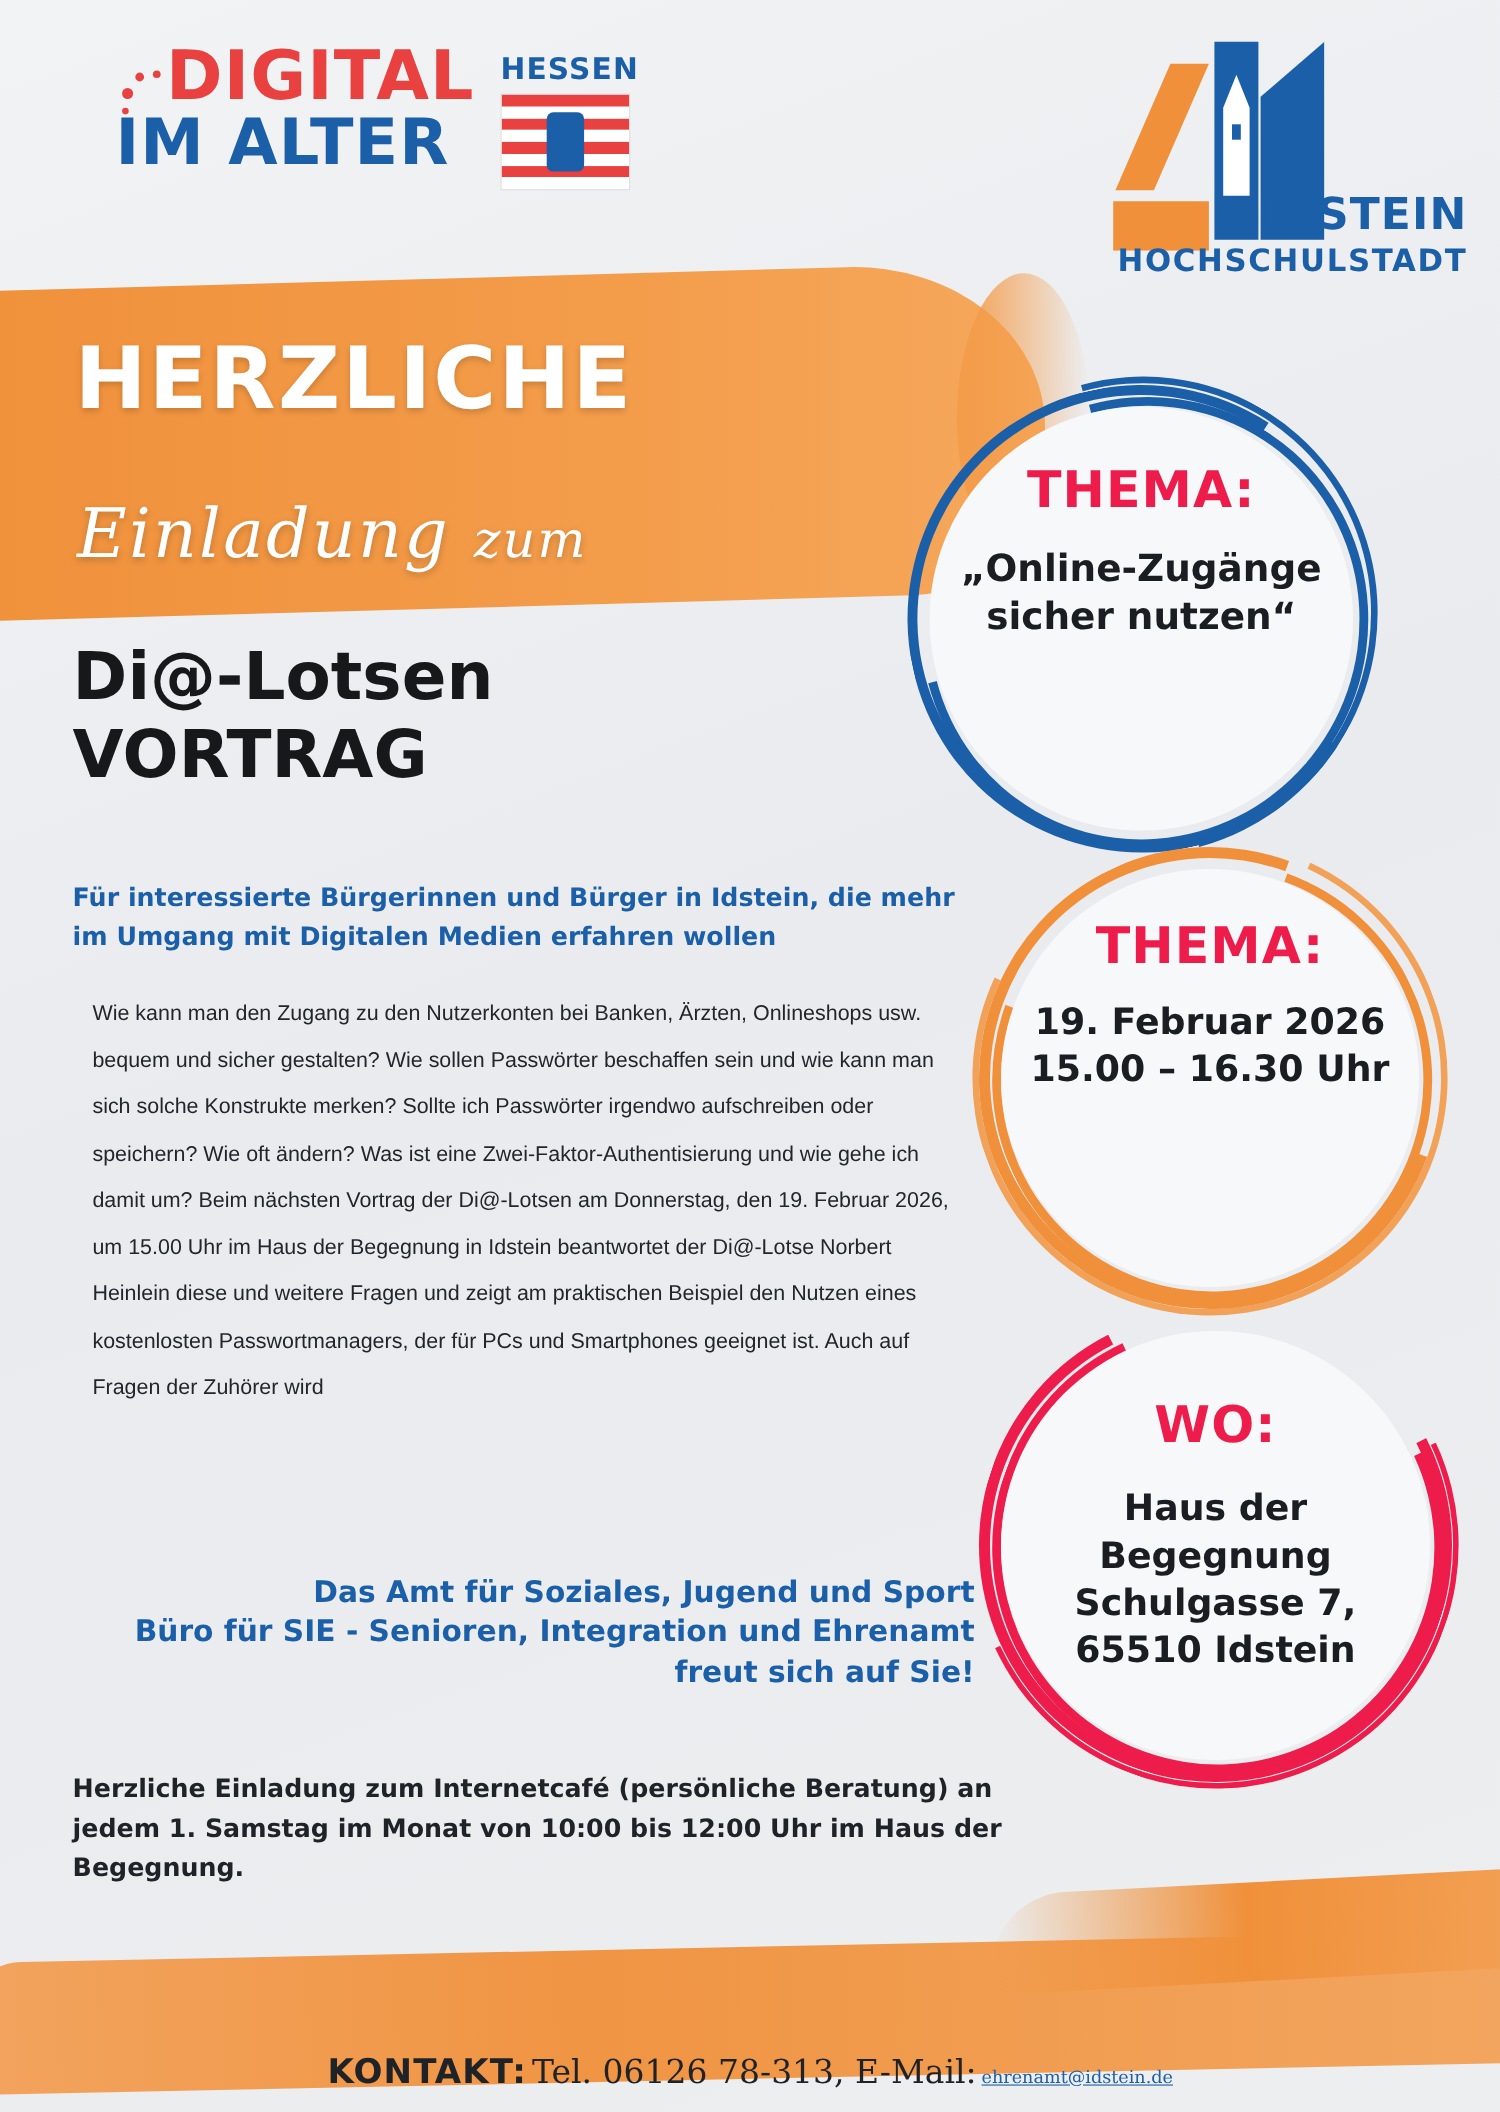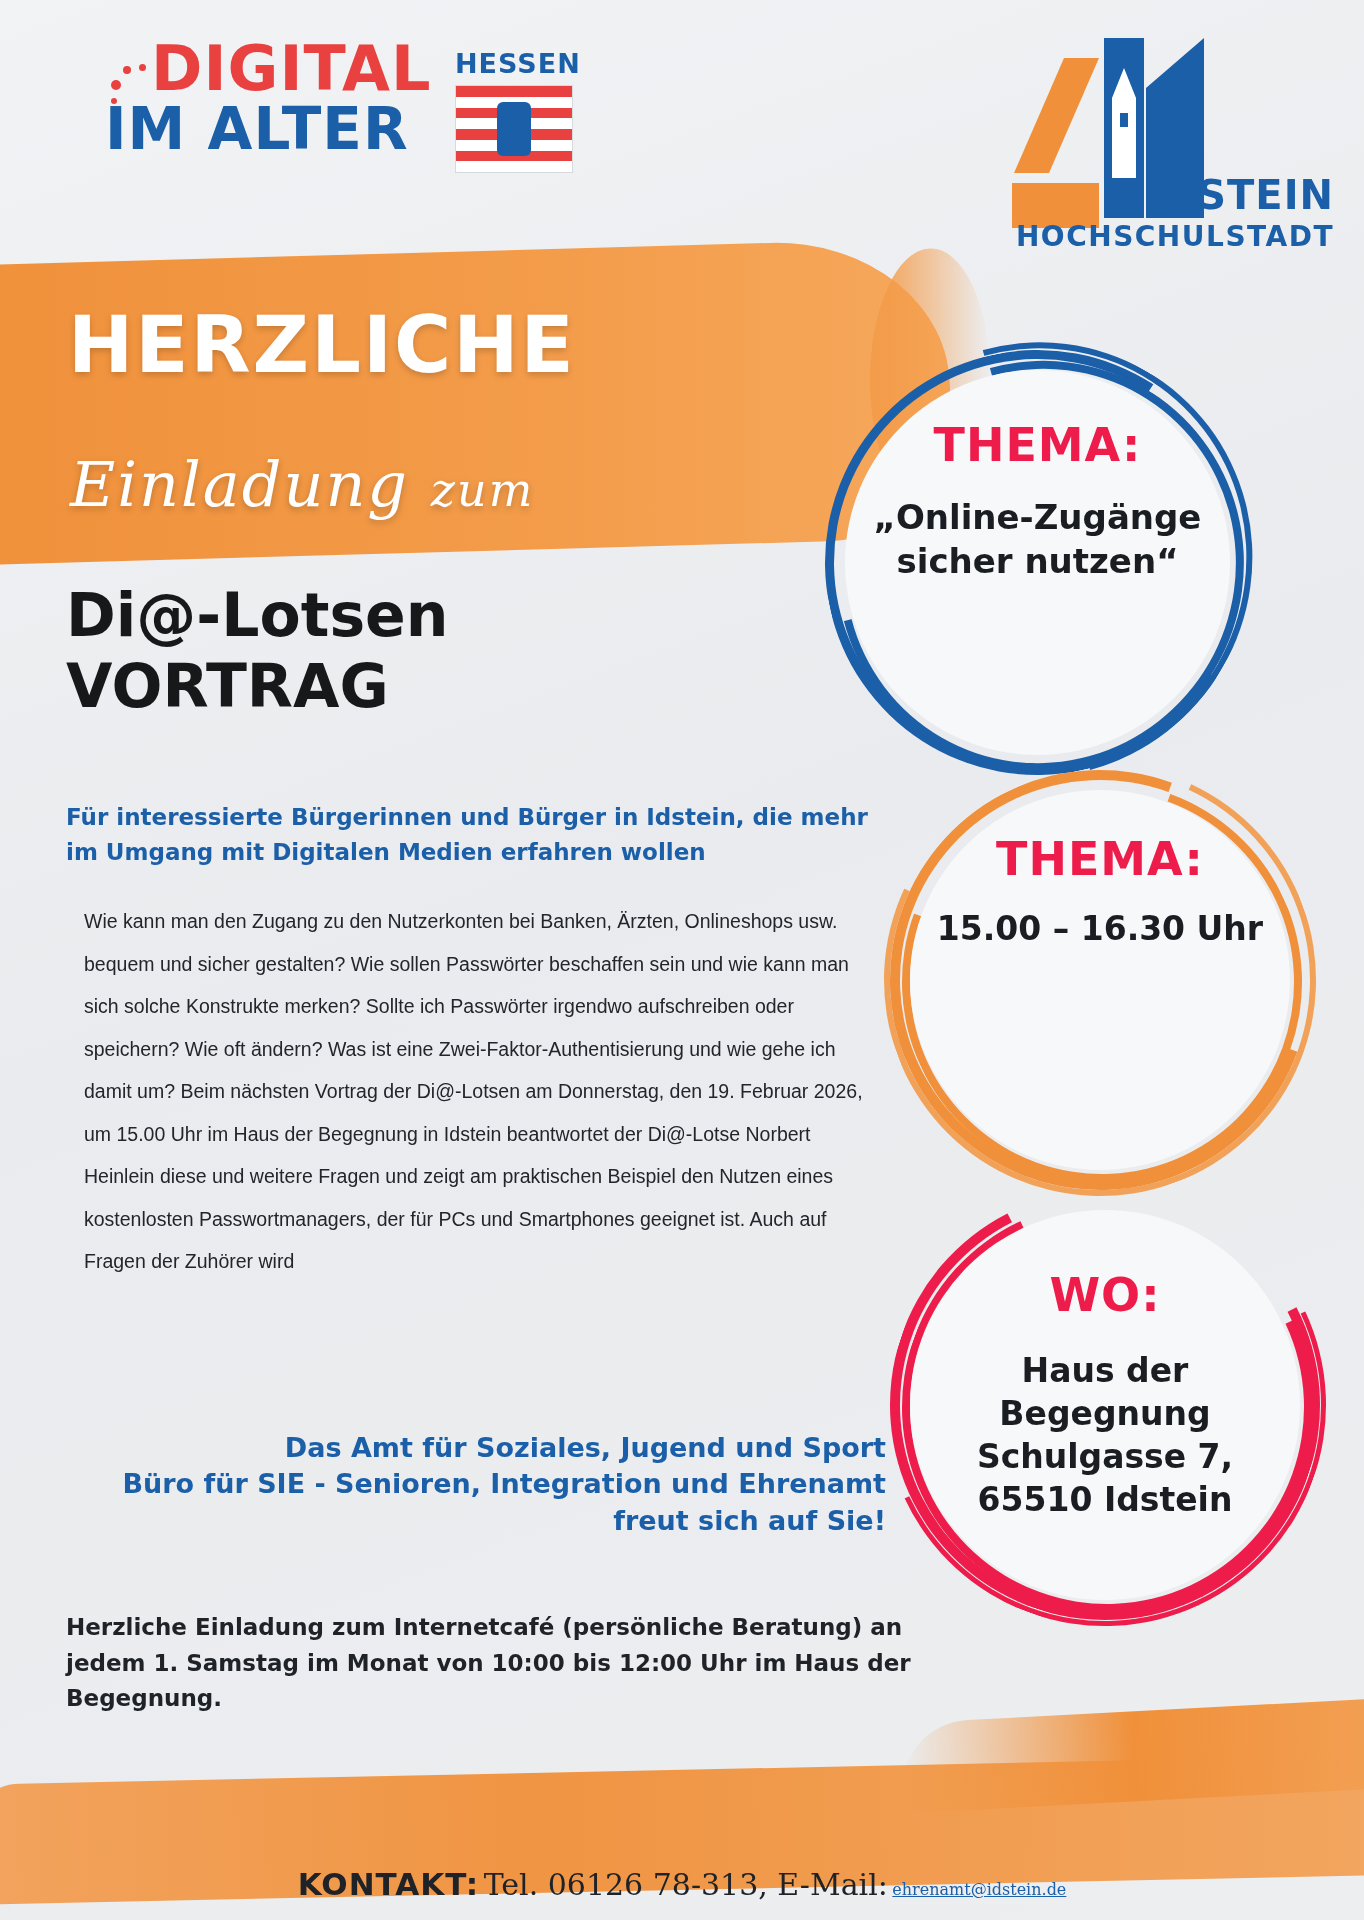--- a/index.html
+++ b/index.html
@@ -244,20 +244,21 @@
     <div class="c-label">THEMA:</div>
     <div class="c-text">„Online-Zugänge sicher nutzen“</div>
   </div>
 
   <div class="ring r-wann3"></div>
   <div class="ring r-wann1"></div>
   <div class="ring r-wann2"></div>
   <div class="circle c-wann">
     <div class="c-label">THEMA:</div>
     <div class="c-text">
+      <div>19. Februar 2026</div>
       <div>15.00 – 16.30 Uhr</div>
     </div>
   </div>
 
   <div class="ring r-wo3"></div>
   <div class="ring r-wo1"></div>
   <div class="ring r-wo2"></div>
   <div class="circle c-wo">
     <div class="c-label">WO:</div>
     <div class="c-text">

